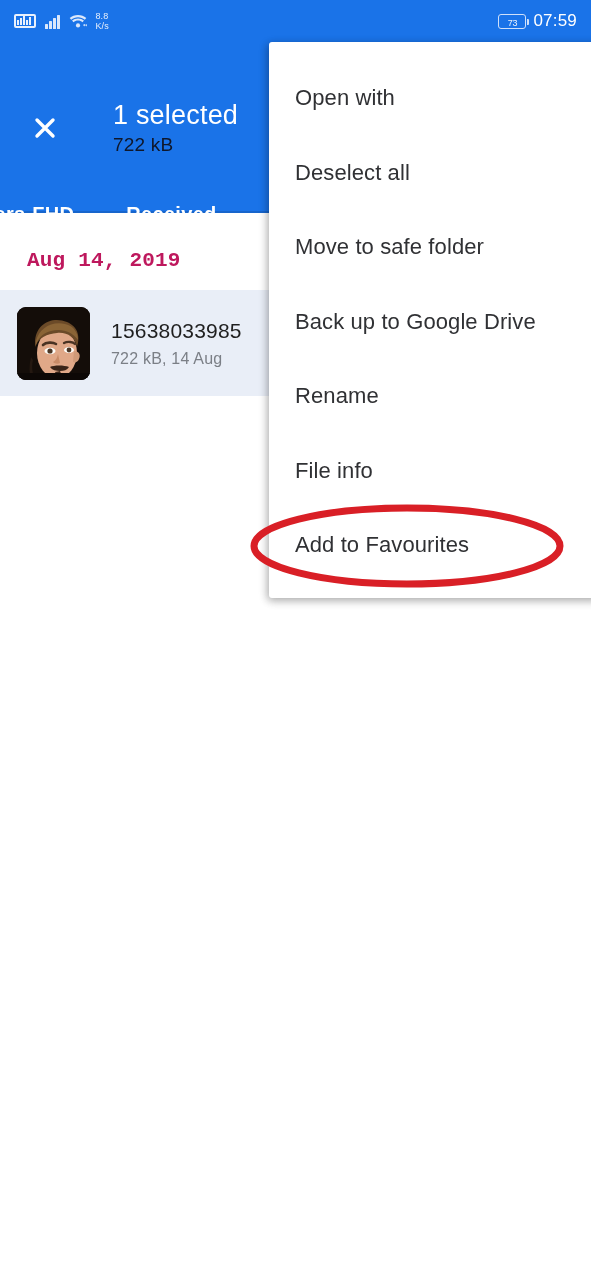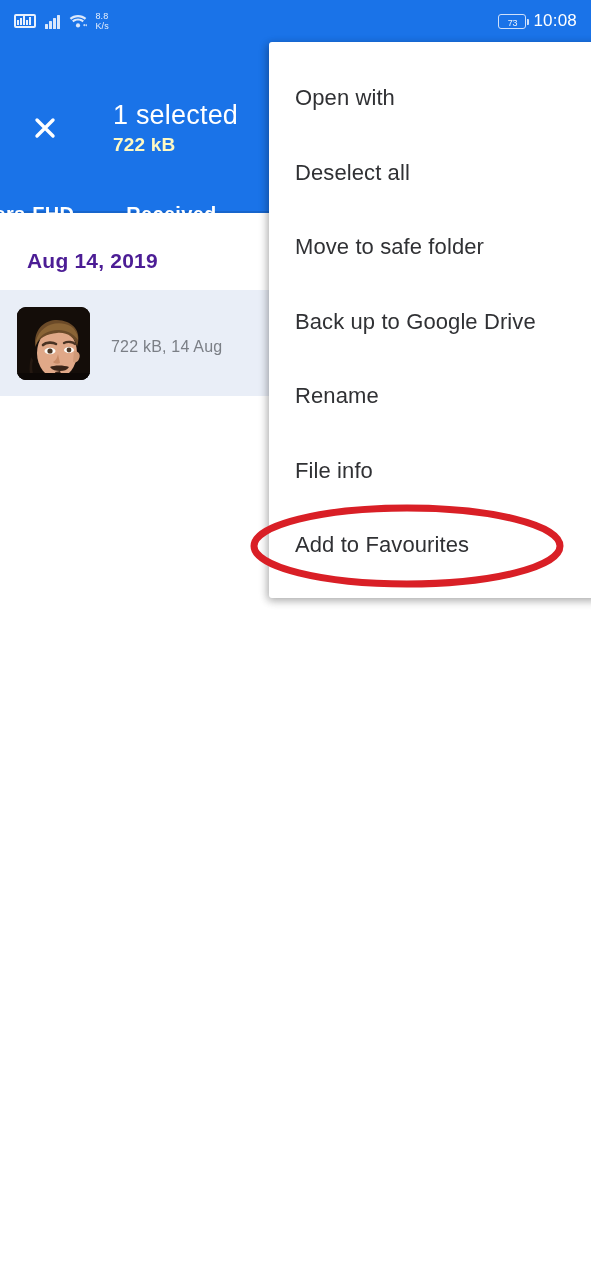--- a/index.html
+++ b/index.html
@@ -84,21 +84,21 @@
   }
   #close-btn svg { display:block; }
 
   #sel-title {
     position:absolute; left:113px; top:58px;
     font-size:27px; color:#ffffff; font-weight:400;
     letter-spacing:.2px; white-space:nowrap;
   }
   #sel-size {
     position:absolute; left:113px; top:92px;
-    font-size:19px; color:#fef9c3; font-weight:700;
+    font-size:19px; color:#0f172a; font-weight:400;
     letter-spacing:.2px; white-space:nowrap;
   }
 
   #tabs {
     position:absolute; left:0; top:148px;
     width:591px; height:48px;
     display:flex; align-items:center;
     white-space:nowrap;
   }
   .tab {
@@ -109,22 +109,23 @@
   #tab-1 { margin-left:52px; }
 
   
   #content {
     position:absolute; left:0; top:213px;
     width:591px; height:1067px;
     background:#ffffff;
   }
   #date-header {
     position:absolute; left:27px; top:36px;
-    font-size:21px; font-weight:bold; color:#4c1d95;
+    font-size:21px; font-weight:bold; color:#be185d;
     letter-spacing:.2px;
+    font-family:Liberation Mono, monospace;
   }
   #file-row {
     position:absolute; left:0; top:77px;
     width:355px; height:106px;
     background:#e9eef7;
     display:flex; align-items:center;
   }
   #file-thumb {
     width:73px; height:73px;
     margin-left:17px;
@@ -209,21 +210,21 @@
       </span>
       <span class="netspeed">
         <span style="display:block">8.8</span>
         <span style="display:block">K/s</span>
       </span>
     </div>
     <div class="sb-right">
       <span class="icon-battery">
         <span class="battery-num">73</span>
       </span>
-      <span class="clock">10:08</span>
+      <span class="clock">07:59</span>
     </div>
   </div>
 
   <div id="appbar">
 
     <div id="close-btn">
       <span>
         <svg width="30" height="30" viewBox="0 0 30 30">
           <path d="M7 7 L23 23 M23 7 L7 23" stroke="#ffffff" stroke-width="3.4" stroke-linecap="round"></path>
         </svg>
@@ -258,20 +259,21 @@
           <path d="M47 36 C51 34 56 35 58 37" stroke="#4a3323" stroke-width="2.4" fill="none" stroke-linecap="round"></path>
           <path d="M41 47 C40 52 38 54 36 55 C38 57 41 57 43 56" fill="#c98c68"></path>
           <path d="M33 60 C37 58 47 58 52 60 C50 63 47 64 43 64 C39 64 35 63 33 60 Z" fill="#3a2418"></path>
           <path d="M38 65 C40 70 42 72 43 73 L47 73 C45 69 44 67 43 64 Z" fill="#3a2418"></path>
           <path d="M57 44 C62 44 64 48 62 52 C61 55 58 56 56 55 Z" fill="#d09a78"></path>
           <path d="M16 53 C14 62 16 70 20 73 L14 73 C12 66 12 58 14 50 Z" fill="#241811"></path>
           <rect x="0" y="66" width="73" height="7" fill="#0d0806"></rect>
         </svg>
       </div>
       <div id="file-text">
+        <div id="file-name">15638033985</div>
         <div id="file-meta">722 kB, 14 Aug</div>
       </div>
     </div>
 
   </div>
 
   <div id="popup">
     <div class="menu-item" id="mi-0">Open with</div>
     <div class="menu-item" id="mi-1">Deselect all</div>
     <div class="menu-item" id="mi-2">Move to safe folder</div>

